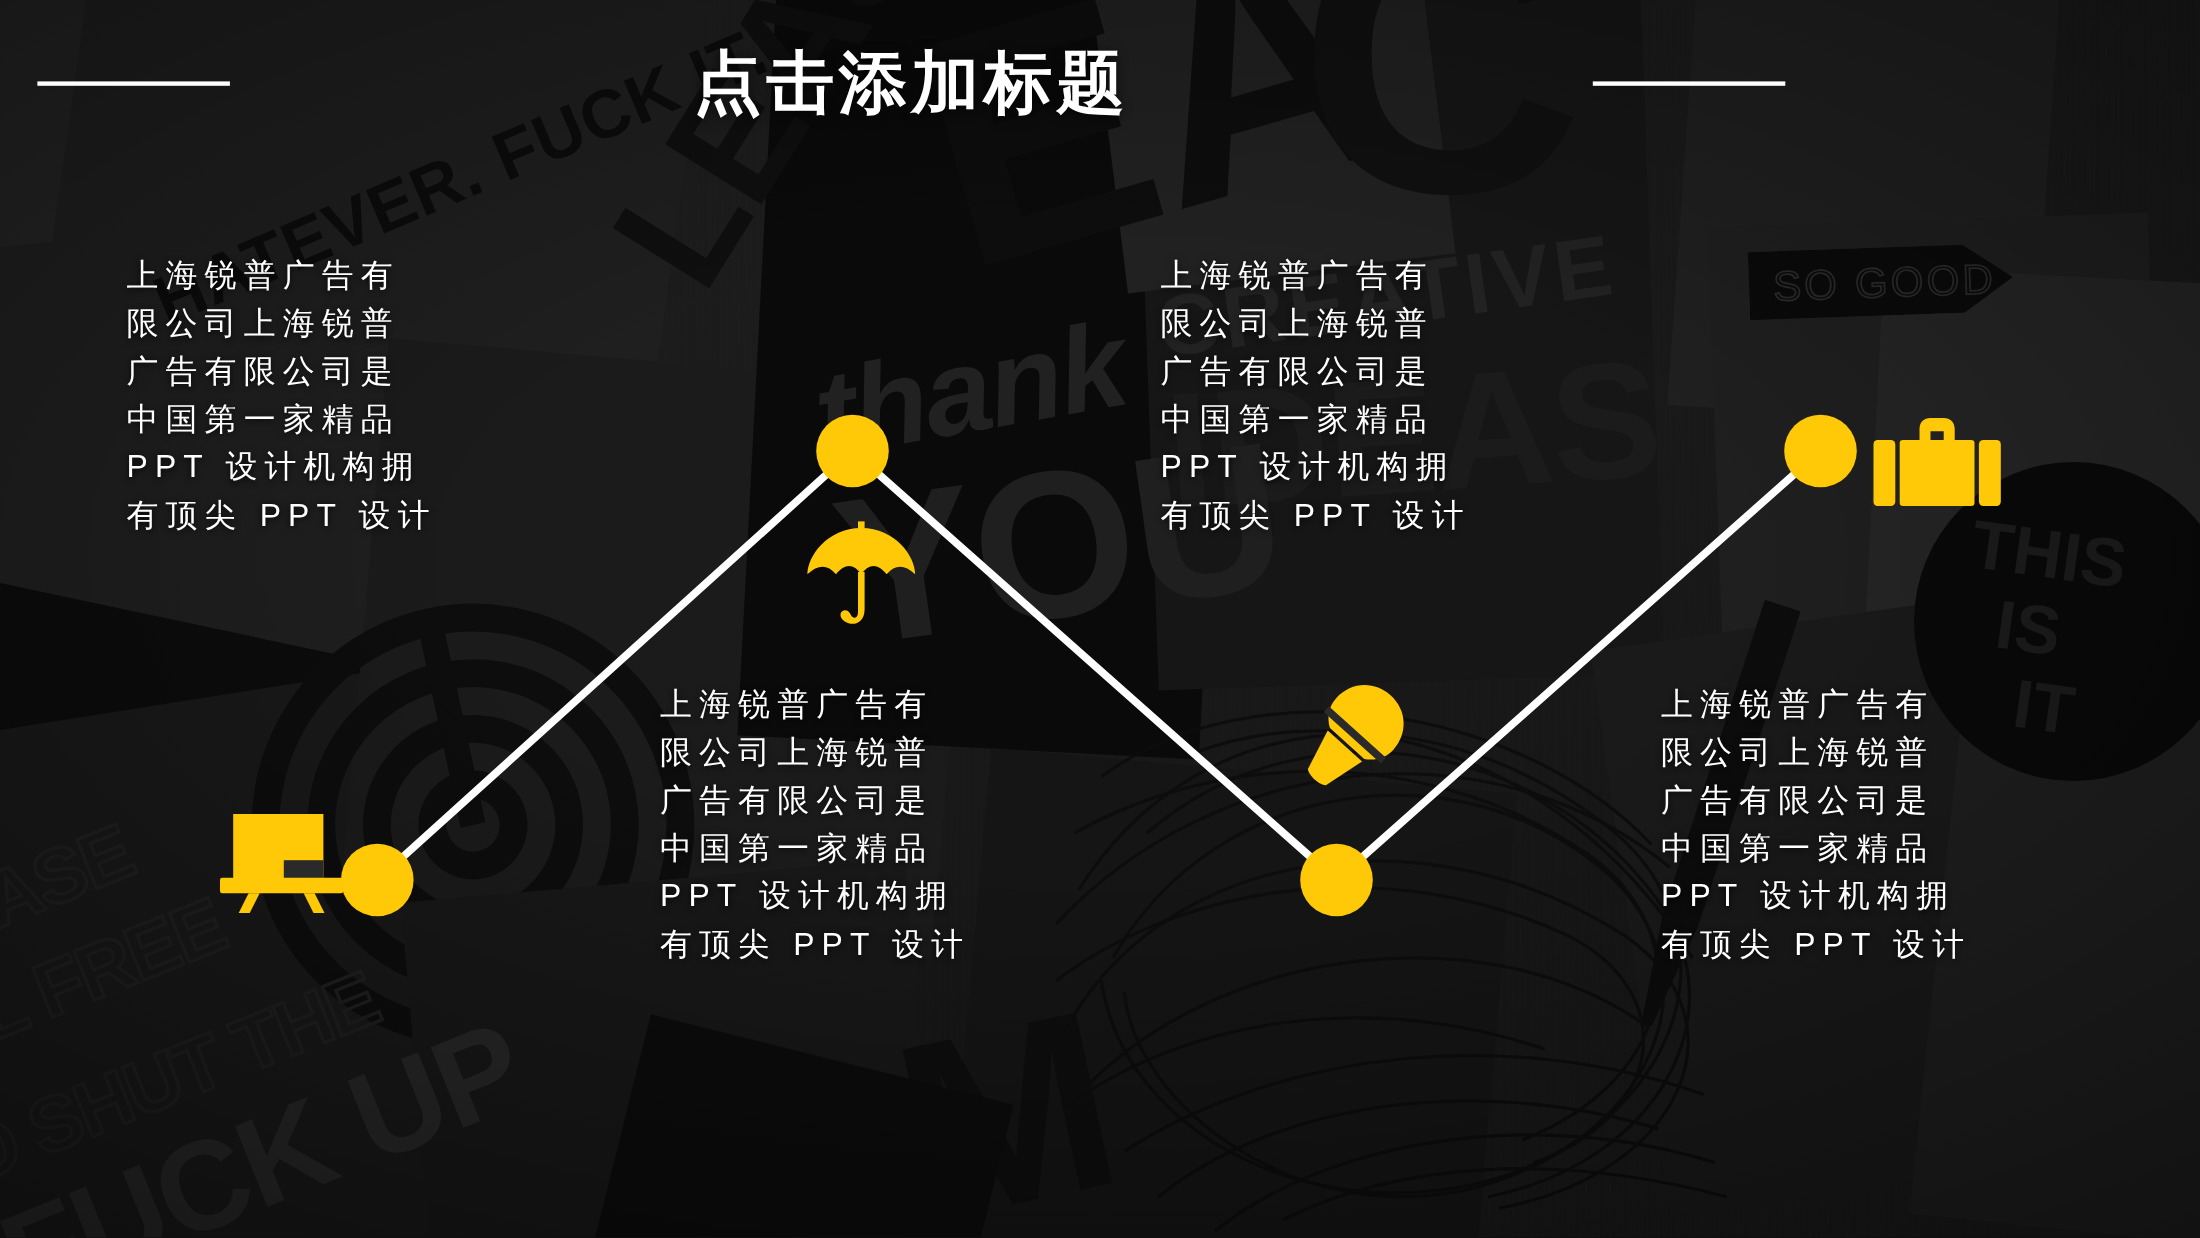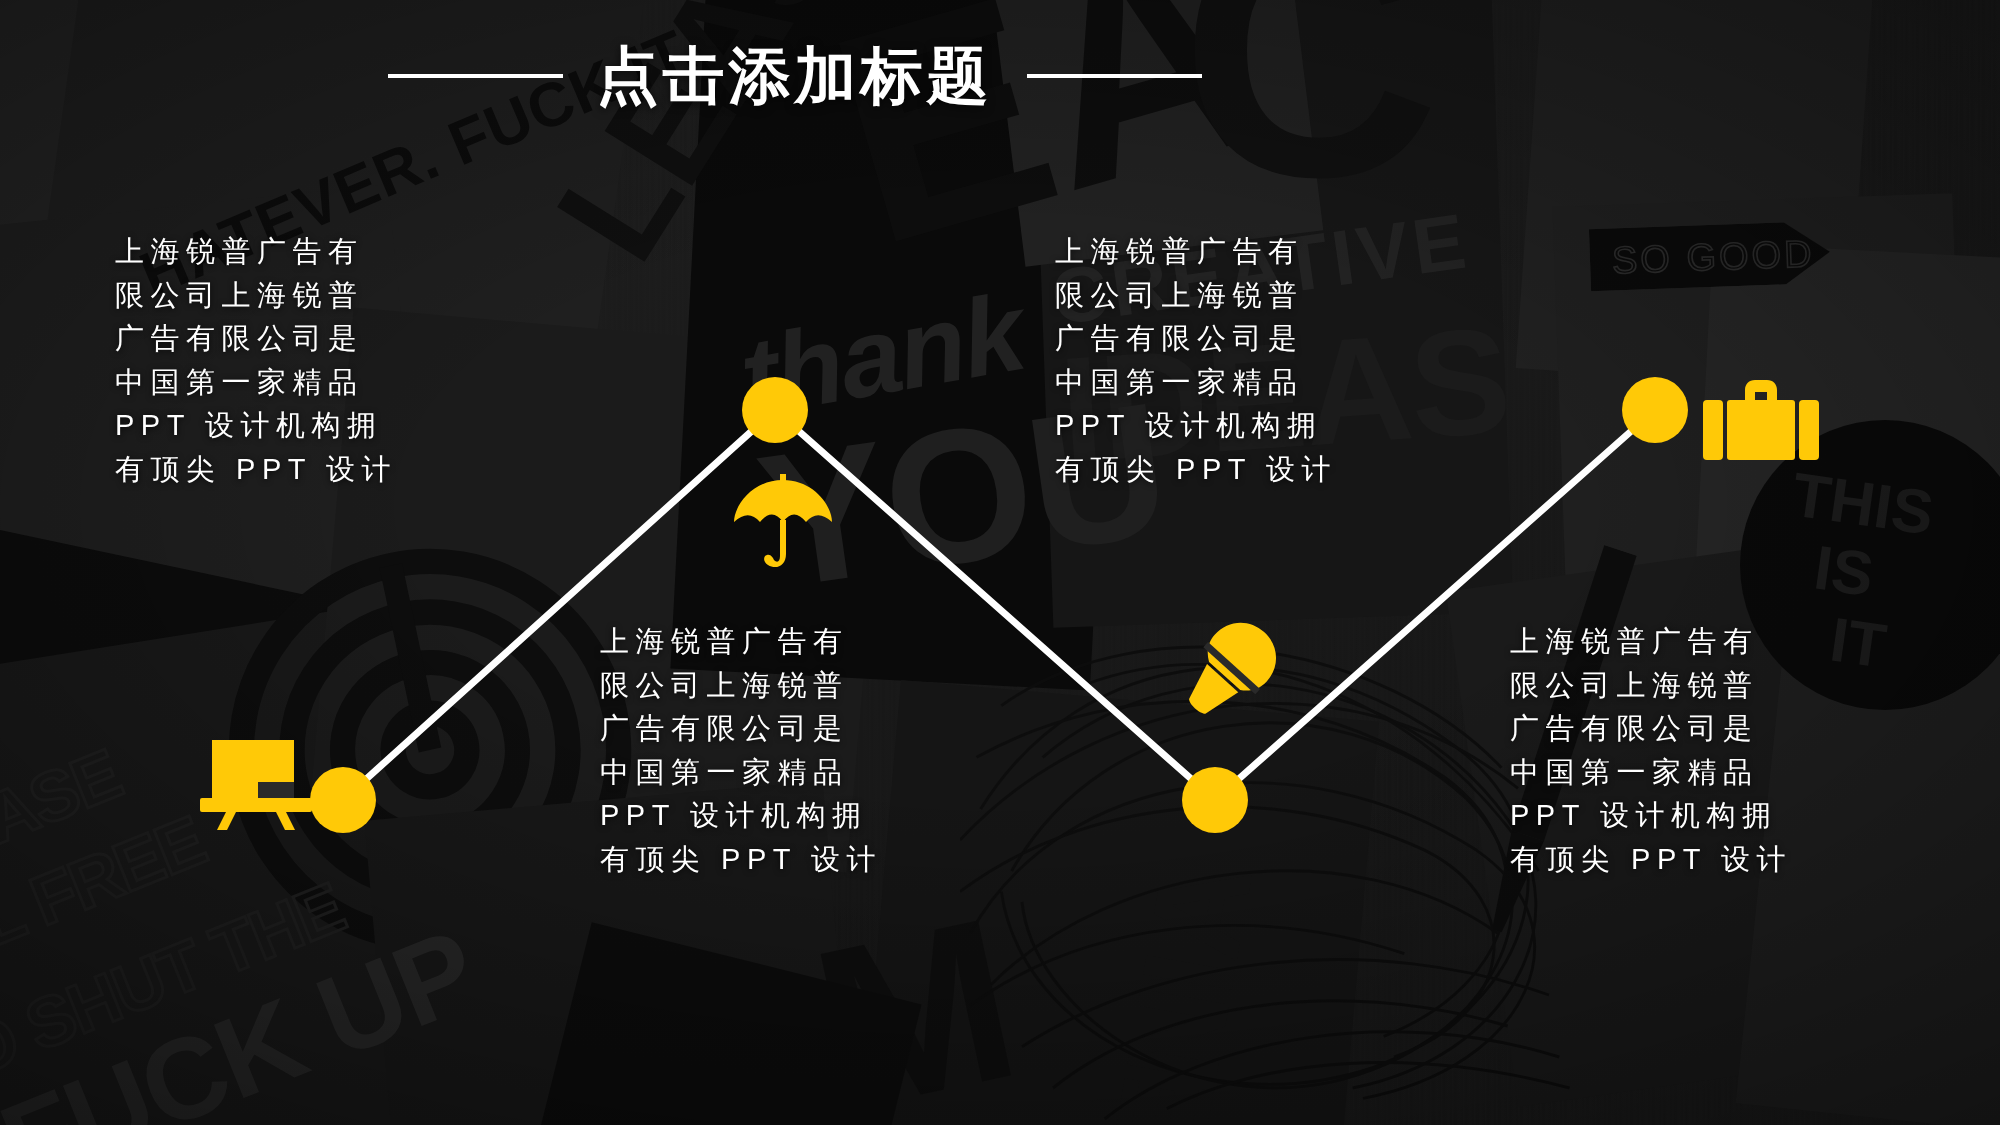--- a/index.html
+++ b/index.html
@@ -72,23 +72,24 @@
   }
 
   
   #title-block {
     position: absolute;
     top: 45px;
     left: 0;
     width: 1589px;
     display: flex;
     align-items: center;
-    justify-content: center;
+    justify-content: space-between;
     gap: 34px;
     z-index: 40;
+    padding-left: 34px;
   }
   .title-rule {
     width: 175px;
     height: 4px;
     background: #ffffff;
   }
   #title-text {
     color: #ffffff;
     font-size: 62px;
     font-weight: bold;

